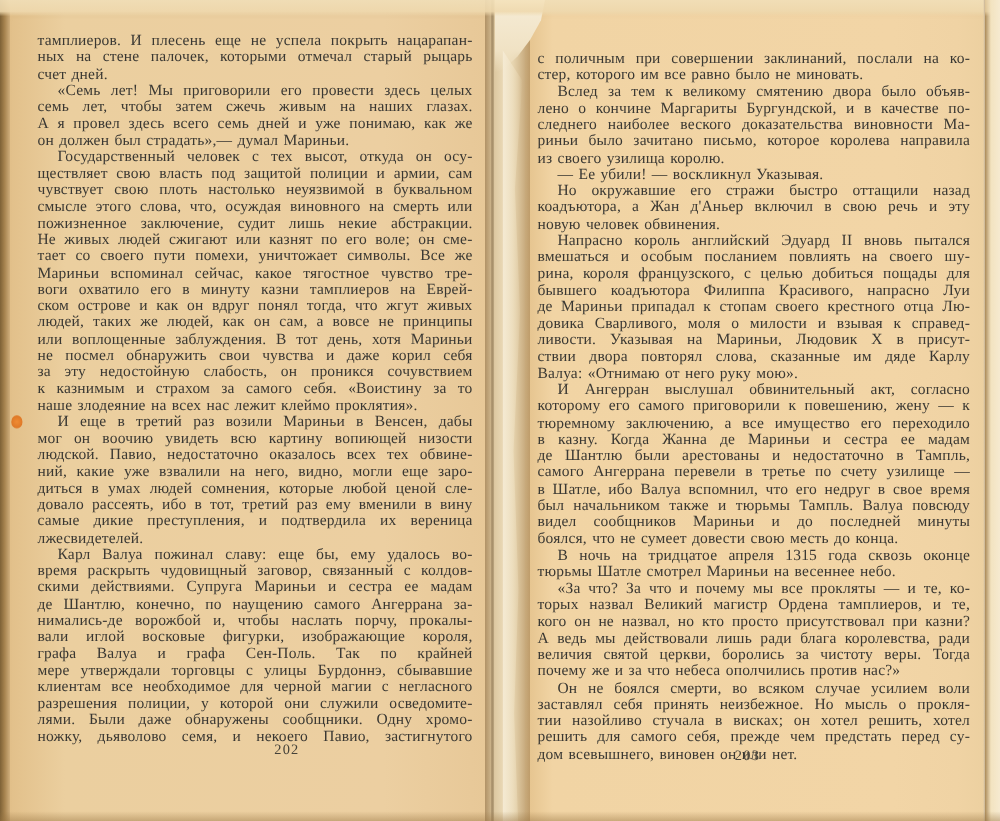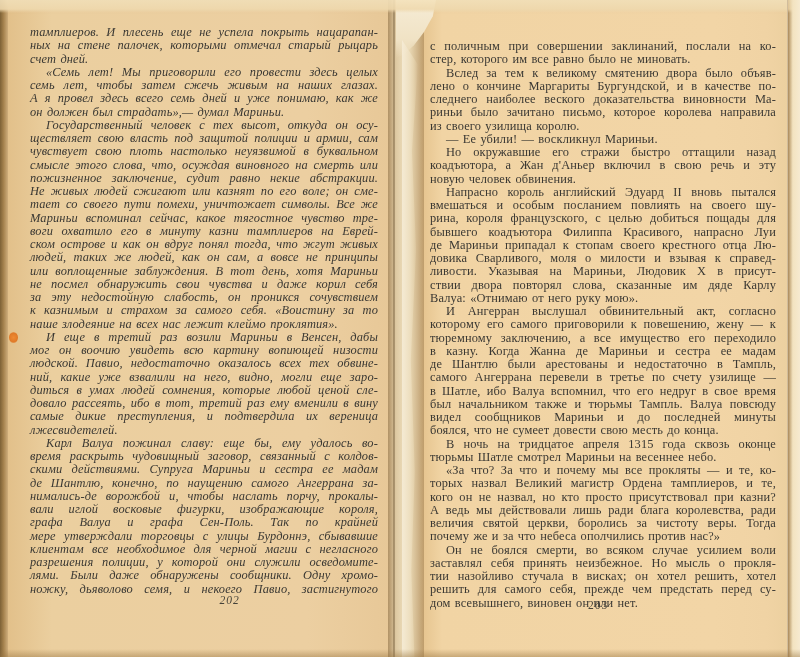--- a/index.html
+++ b/index.html
@@ -8,21 +8,20 @@
     background:#9c7c4e;
     font-family:"Liberation Serif","DejaVu Serif",serif;
   }
   .book{position:absolute;inset:0;}
   
   .page{position:absolute;top:0;height:657px;}
   .page.left{
     left:8px;width:439px;
     background:linear-gradient(90deg,#e2c08a 0%,#ebcf9f 10%,#eccfa1 68%,#e6c695 92%,#d9b57f 100%);
     box-shadow:inset 0 14px 10px -10px rgba(120,90,45,.35);
-    font-style:italic;
   }
   .page.right{
     left:420px;width:368px;
     background:linear-gradient(90deg,#e4c28c 0%,#f1d4a4 6%,#f2d5a6 80%,#f0d3a4 94%,#ecd0a0 100%);
     box-shadow:inset 0 14px 10px -10px rgba(120,90,45,.28);
   }
   
   .edge-left{
     position:absolute;left:0;top:0;width:8px;height:657px;
     background:linear-gradient(90deg,#7d6136 0%,#a5824e 45%,#cfae7c 100%);
@@ -98,21 +97,21 @@
           <div class="line">«Семь лет! Мы приговорили его провести здесь целых</div>
           <div class="line">семь лет, чтобы затем сжечь живым на наших глазах.</div>
           <div class="line">А я провел здесь всего семь дней и уже понимаю, как же</div>
           <div class="line last">он должен был страдать»,— думал Мариньи.</div>
         </div>
         <div class="para indent">
           <div class="line">Государственный человек с тех высот, откуда он осу-</div>
           <div class="line">ществляет свою власть под защитой полиции и армии, сам</div>
           <div class="line">чувствует свою плоть настолько неуязвимой в буквальном</div>
           <div class="line">смысле этого слова, что, осуждая виновного на смерть или</div>
-          <div class="line">пожизненное заключение, судит равно некие абстракции.</div>
+          <div class="line">пожизненное заключение, судит лишь некие абстракции.</div>
           <div class="line">Не живых людей сжигают или казнят по его воле; он сме-</div>
           <div class="line">тает со своего пути помехи, уничтожает символы. Все же</div>
           <div class="line">Мариньи вспоминал сейчас, какое тягостное чувство тре-</div>
           <div class="line">воги охватило его в минуту казни тамплиеров на Еврей-</div>
           <div class="line">ском острове и как он вдруг понял тогда, что жгут живых</div>
           <div class="line">людей, таких же людей, как он сам, а вовсе не принципы</div>
           <div class="line">или воплощенные заблуждения. В тот день, хотя Мариньи</div>
           <div class="line">не посмел обнаружить свои чувства и даже корил себя</div>
           <div class="line">за эту недостойную слабость, он проникся сочувствием</div>
           <div class="line">к казнимым и страхом за самого себя. «Воистину за то</div>
@@ -153,21 +152,21 @@
           <div class="line last">стер, которого им все равно было не миновать.</div>
         </div>
         <div class="para indent">
           <div class="line">Вслед за тем к великому смятению двора было объяв-</div>
           <div class="line">лено о кончине Маргариты Бургундской, и в качестве по-</div>
           <div class="line">следнего наиболее веского доказательства виновности Ма-</div>
           <div class="line">риньи было зачитано письмо, которое королева направила</div>
           <div class="line last">из своего узилища королю.</div>
         </div>
         <div class="para indent">
-          <div class="line last">— Ее убили! — воскликнул Мариньи.</div>
+          <div class="line last">— Ее убили! — воскликнул Указывая.</div>
         </div>
         <div class="para indent">
           <div class="line">Но окружавшие его стражи быстро оттащили назад</div>
           <div class="line">коадъютора, а Жан д'Аньер включил в свою речь и эту</div>
           <div class="line last">новую человек обвинения.</div>
         </div>
         <div class="para indent">
           <div class="line">Напрасно король английский Эдуард II вновь пытался</div>
           <div class="line">вмешаться и особым посланием повлиять на своего шу-</div>
           <div class="line">рина, короля французского, с целью добиться пощады для</div>

